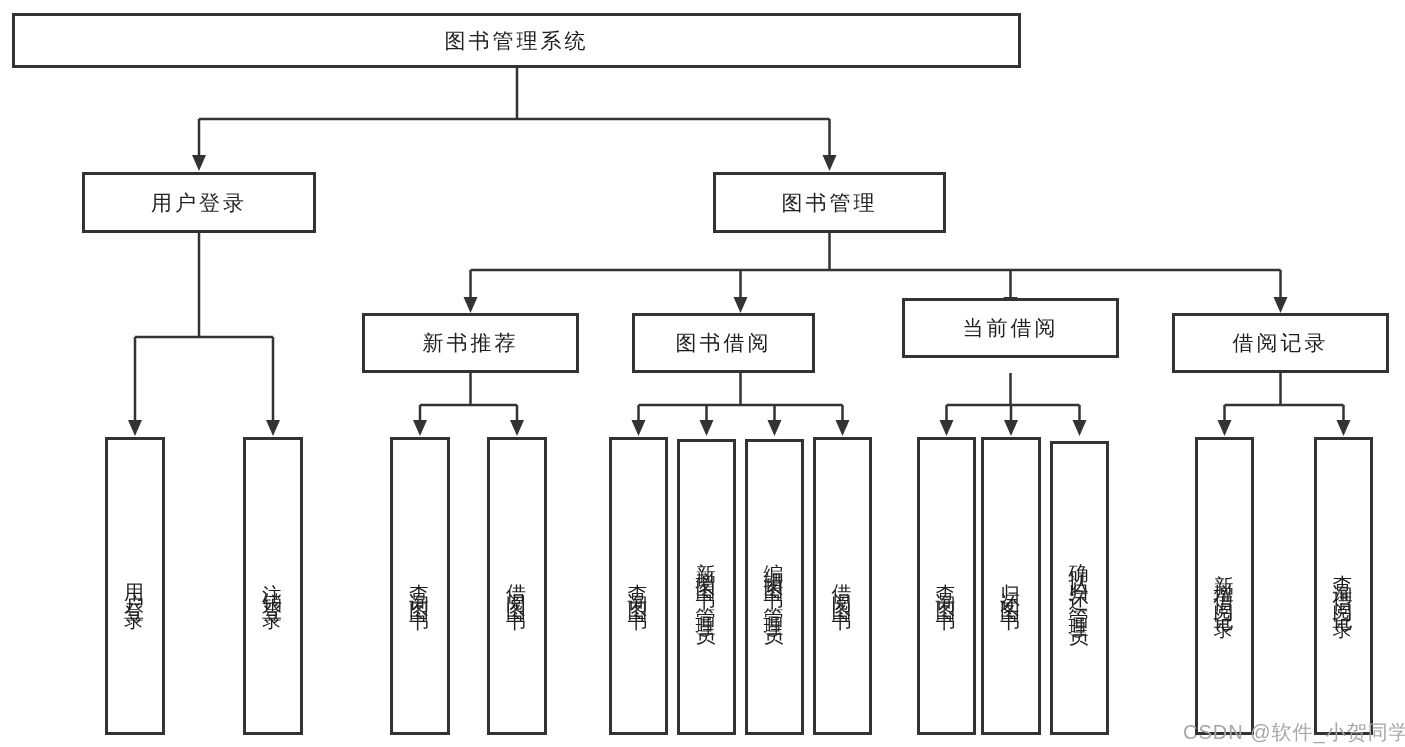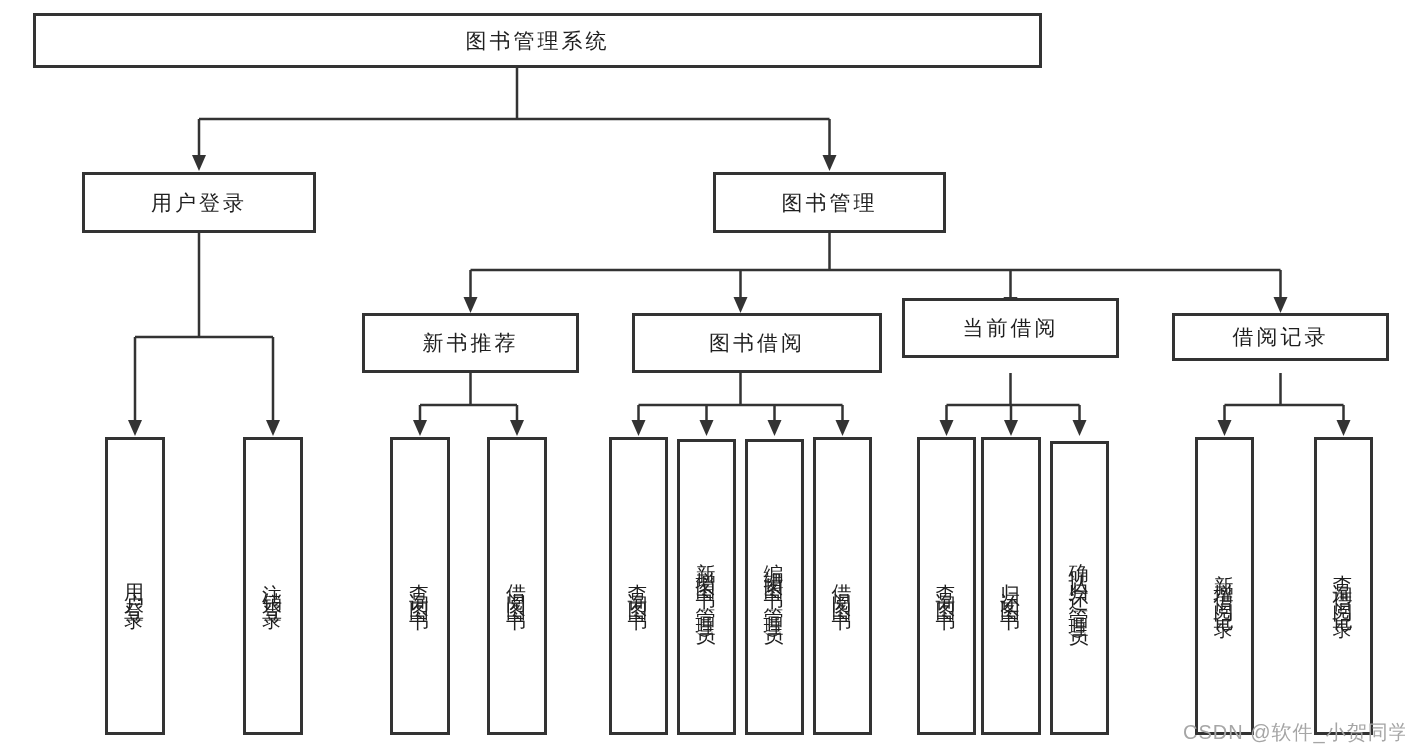--- a/index.html
+++ b/index.html
@@ -64,41 +64,41 @@
     <path d="M1010.5 373 V405 M946.5 405 H1079.5 M946.5 405 V421 M1011 405 V421 M1079.5 405 V421"></path>
     <polygon points="939.5,420 953.5,420 946.5,436"></polygon>
     <polygon points="1004,420 1018,420 1011,436"></polygon>
     <polygon points="1072.5,420 1086.5,420 1079.5,436"></polygon>
 
     <path d="M1280.5 373 V405 M1224.5 405 H1343.5 M1224.5 405 V421 M1343.5 405 V421"></path>
     <polygon points="1217.5,420 1231.5,420 1224.5,436"></polygon>
     <polygon points="1336.5,420 1350.5,420 1343.5,436"></polygon>
   </svg>
 
-  <div class="box h" style="left:12px; top:13px; width:1009px; height:55px;margin-left:21px;">
+  <div class="box h" style="left:12px; top:13px; width:1009px; height:55px;">
     <span>图书管理系统</span>
   </div>
 
   <div class="box h" style="left:82px; top:172px; width:234px; height:61px;">
     <span>用户登录</span>
   </div>
   <div class="box h" style="left:362px; top:313px; width:217px; height:60px;">
     <span>新书推荐</span>
   </div>
 
   <div class="box h" style="left:713px; top:172px; width:233px; height:61px;">
     <span>图书管理</span>
   </div>
-  <div class="box h" style="left:632px; top:313px; width:250px; height:60px;">
+  <div class="box h" style="left:632px; top:313px; width:183px; height:60px;">
     <span>图书借阅</span>
   </div>
   <div class="box h" style="left:902px; top:298px; width:217px; height:60px;">
     <span>当前借阅</span>
   </div>
-  <div class="box h" style="left:1172px; top:313px; width:217px; height:48px;">
+  <div class="box h" style="left:1172px; top:313px; width:217px; height:60px;">
     <span>借阅记录</span>
   </div>
 
   <div class="box v" style="left:105px; top:437px; width:60px; height:298px;">
     <span>用户登录</span>
   </div>
   <div class="box v" style="left:243px; top:437px; width:60px; height:298px;">
     <span>注销登录</span>
   </div>
 

